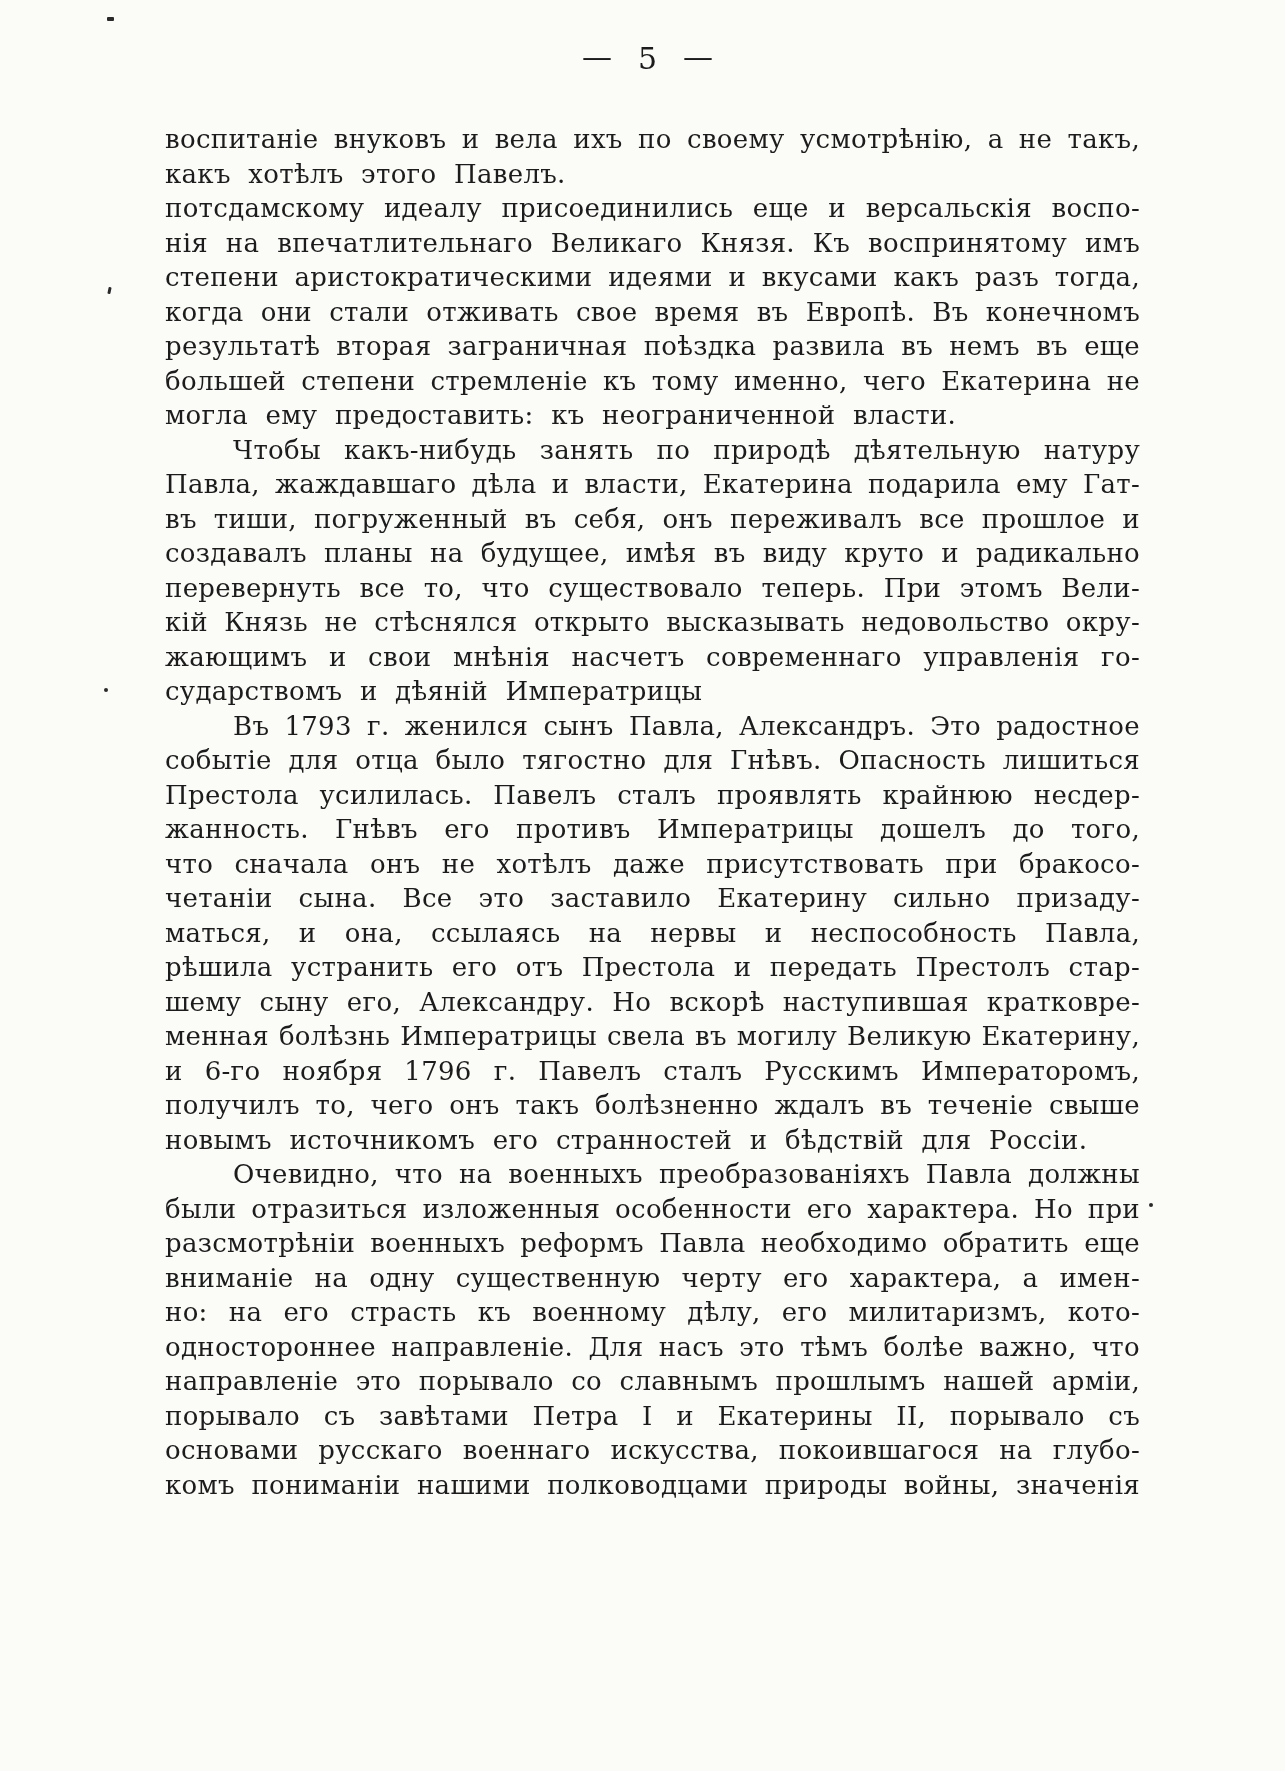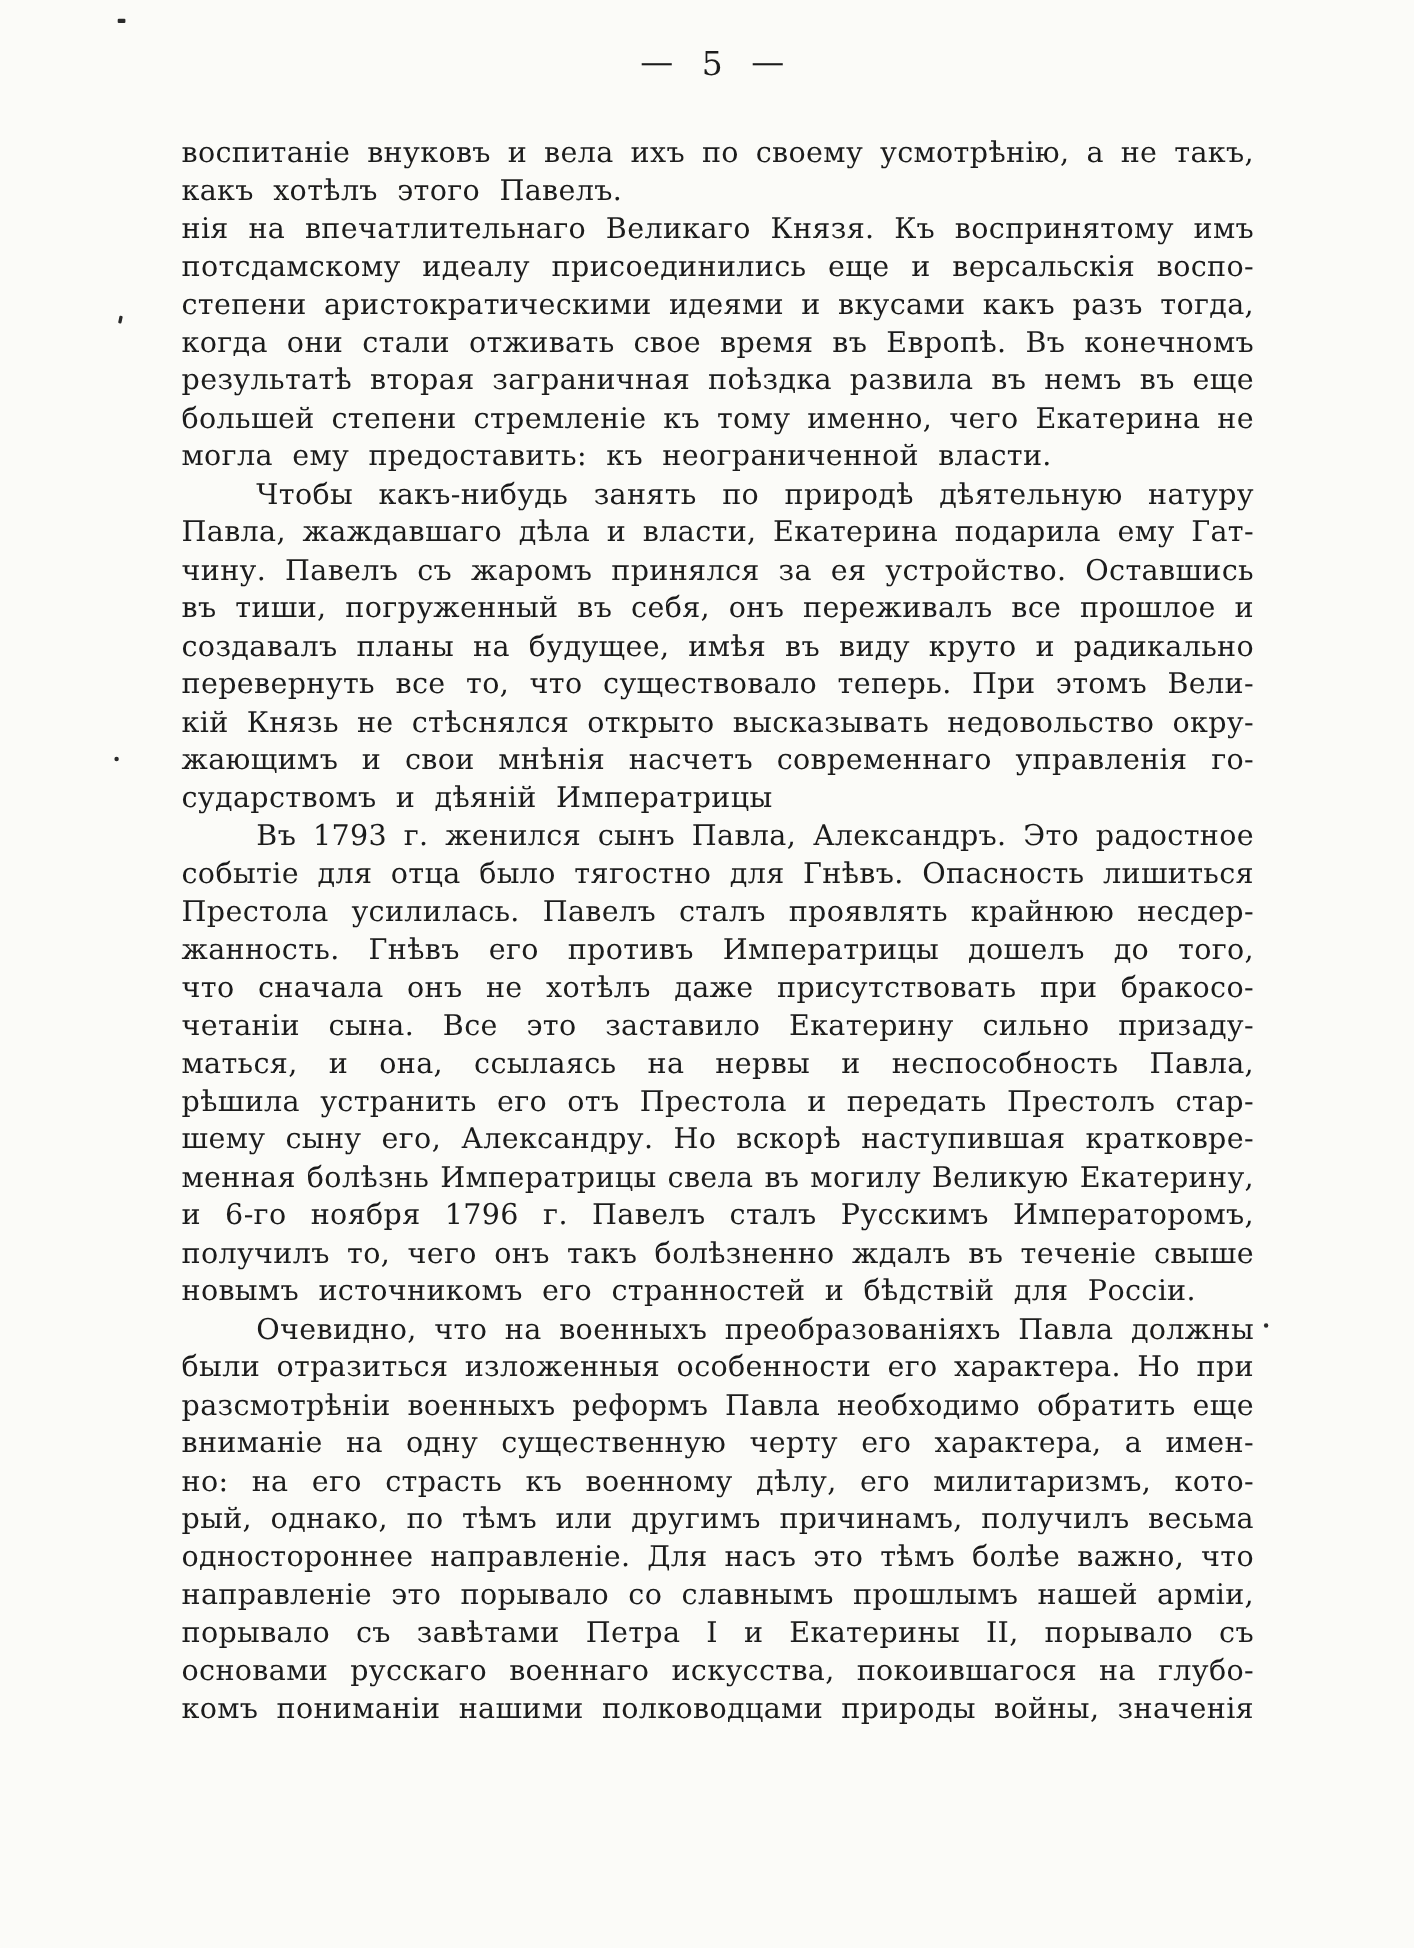--- a/index.html
+++ b/index.html
@@ -73,30 +73,29 @@
 
   <div class="page-header">
     <span class="dash">—</span>
     <span class="num">5</span>
     <span class="dash">—</span>
   </div>
 
   <div class="text-block" id="text-block">
       <div class="line">воспитаніе внуковъ и вела ихъ по своему усмотрѣнію, а не такъ,</div>
       <div class="line para-end">какъ хотѣлъ этого Павелъ.</div>
+      <div class="line">потсдамскому идеалу присоединились еще и версальскія воспо-</div>
       <div class="line">нія на впечатлительнаго Великаго Князя. Къ воспринятому имъ</div>
-      <div class="line">потсдамскому идеалу присоединились еще и версальскія воспо-</div>
       <div class="line">степени аристократическими идеями и вкусами какъ разъ тогда,</div>
       <div class="line">когда они стали отживать свое время въ Европѣ. Въ конечномъ</div>
       <div class="line">результатѣ вторая заграничная поѣздка развила въ немъ въ еще</div>
       <div class="line">большей степени стремленіе къ тому именно, чего Екатерина не</div>
       <div class="line para-end">могла ему предоставить: къ неограниченной власти.</div>
       <div class="line indent">Чтобы какъ-нибудь занять по природѣ дѣятельную натуру</div>
       <div class="line">Павла, жаждавшаго дѣла и власти, Екатерина подарила ему Гат-</div>
-      <div class="line">чину. Павелъ съ жаромъ принялся за ея устройство. Оставшись</div>
       <div class="line">въ тиши, погруженный въ себя, онъ переживалъ все прошлое и</div>
       <div class="line">создавалъ планы на будущее, имѣя въ виду круто и радикально</div>
       <div class="line">перевернуть все то, что существовало теперь. При этомъ Вели-</div>
       <div class="line">кій Князь не стѣснялся открыто высказывать недовольство окру-</div>
       <div class="line">жающимъ и свои мнѣнія насчетъ современнаго управленія го-</div>
       <div class="line para-end">сударствомъ и дѣяній Императрицы</div>
       <div class="line indent">Въ 1793 г. женился сынъ Павла, Александръ. Это радостное</div>
       <div class="line">событіе для отца было тягостно для Гнѣвъ. Опасность лишиться</div>
       <div class="line">Престола усилилась. Павелъ сталъ проявлять крайнюю несдер-</div>
       <div class="line">жанность. Гнѣвъ его противъ Императрицы дошелъ до того,</div>
@@ -107,21 +106,20 @@
       <div class="line">шему сыну его, Александру. Но вскорѣ наступившая кратковре-</div>
       <div class="line">менная болѣзнь Императрицы свела въ могилу Великую Екатерину,</div>
       <div class="line">и 6-го ноября 1796 г. Павелъ сталъ Русскимъ Императоромъ,</div>
       <div class="line">получилъ то, чего онъ такъ болѣзненно ждалъ въ теченіе свыше</div>
       <div class="line para-end">новымъ источникомъ его странностей и бѣдствій для Россіи.</div>
       <div class="line indent">Очевидно, что на военныхъ преобразованіяхъ Павла должны</div>
       <div class="line">были отразиться изложенныя особенности его характера. Но при</div>
       <div class="line">разсмотрѣніи военныхъ реформъ Павла необходимо обратить еще</div>
       <div class="line">вниманіе на одну существенную черту его характера, а имен-</div>
       <div class="line">но: на его страсть къ военному дѣлу, его милитаризмъ, кото-</div>
-      <div class="line">рый, однако, по тѣмъ или другимъ причинамъ, получилъ весьма</div>
       <div class="line">одностороннее направленіе. Для насъ это тѣмъ болѣе важно, что</div>
       <div class="line">направленіе это порывало со славнымъ прошлымъ нашей арміи,</div>
       <div class="line">порывало съ завѣтами Петра I и Екатерины II, порывало съ</div>
       <div class="line">основами русскаго военнаго искусства, покоившагося на глубо-</div>
       <div class="line">комъ пониманіи нашими полководцами природы войны, значенія</div>
     </div>
 
   <div class="speck s1"></div>
   <div class="speck s2"></div>
   <div class="speck s3"></div>

